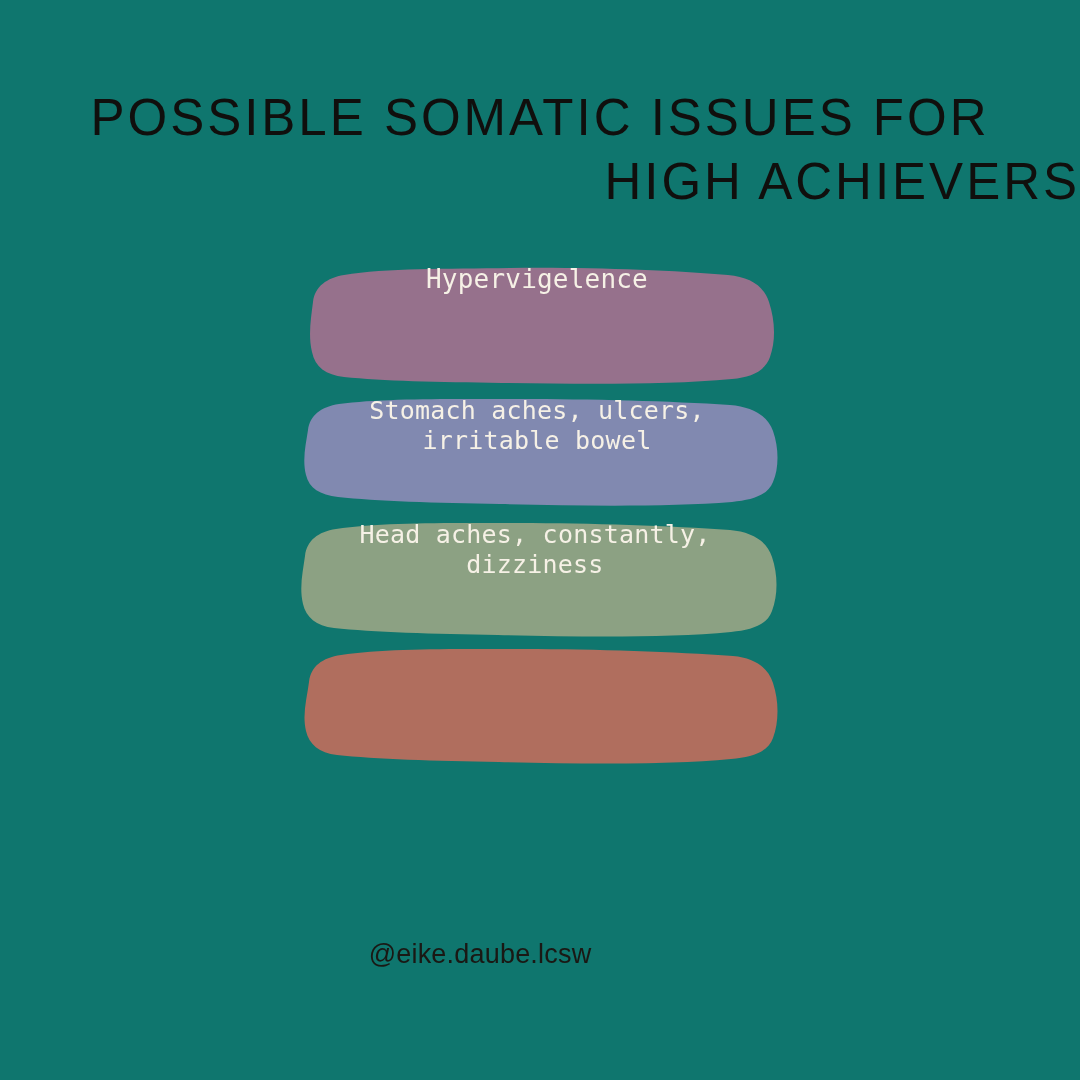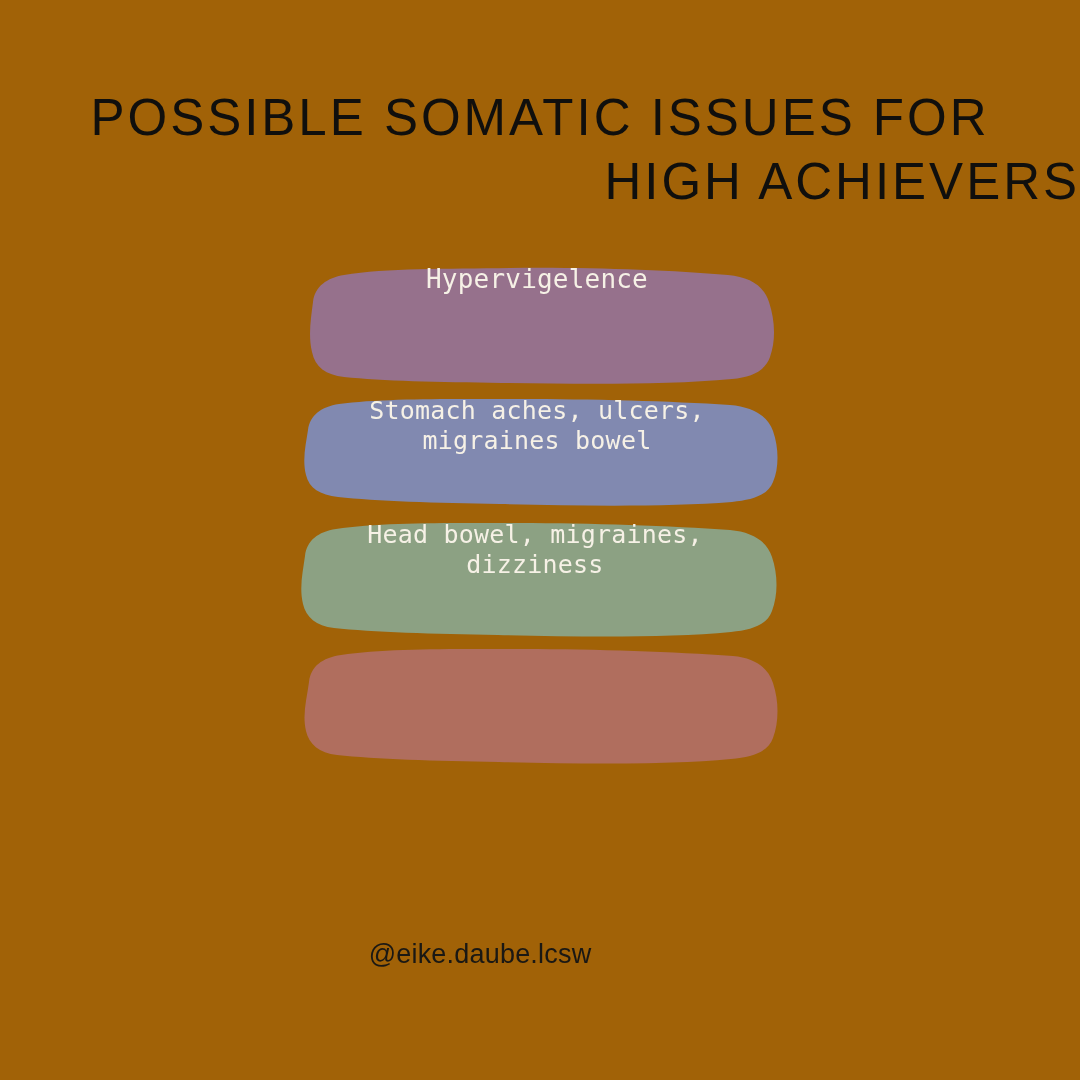--- a/index.html
+++ b/index.html
@@ -98,21 +98,21 @@
     text-align: center;
     font-family: "Liberation Sans", sans-serif;
     font-size: 27px;
     letter-spacing: 0.2px;
     color: #1A1814;
   }
 </style>
 </head>
 <body style="background: rgb(253, 249, 242);">
 
-<div id="page-root" style="background: #a16207;">
+<div id="page-root" style="background: #0f766e;">
 
   <div class="title-block">
     <span class="title-line" style="color: rgb(16, 15, 13);">POSSIBLE SOMATIC ISSUES FOR</span>
     <span class="title-line" style="color: rgb(16, 15, 13); text-align: right;">HIGH ACHIEVERS</span>
   </div>
 
   <div class="banner-stack">
 
     <div class="banner" id="banner-0">
       <svg class="banner-shape" viewBox="0 0 482 122" preserveAspectRatio="none">
@@ -125,31 +125,31 @@
     </div>
 
     <div class="banner" id="banner-1">
       <svg class="banner-shape" viewBox="0 0 490 110" preserveAspectRatio="none">
         <path d="M16,34 C18,19 29,11 47,8 C92,2 158,3 226,3 C300,3 378,5 438,9
                  C461,11 476,20 481,35 C487,52 487,72 481,86 C476,99 461,104 440,106
                  C376,111 290,110 208,108 C144,107 84,105 46,101 C28,99 17,92 14,79
                  C10,63 14,48 16,34 Z" fill="#8189B0"></path>
       </svg>
       <span class="banner-label" style="color: rgb(246, 241, 230);">Stomach aches, ulcers,
-migraines bowel</span>
+irritable bowel</span>
     </div>
 
     <div class="banner" id="banner-2">
       <svg class="banner-shape" viewBox="0 0 490 117" preserveAspectRatio="none">
         <path d="M15,36 C17,20 28,12 46,9 C92,2 160,3 228,3 C302,3 380,6 440,10
                  C462,12 477,21 482,37 C488,55 488,75 482,91 C477,105 462,110 441,112
                  C378,118 290,117 208,115 C144,114 82,112 44,108 C26,106 16,97 13,84
                  C9,67 13,51 15,36 Z" fill="#8CA183"></path>
       </svg>
-      <span class="banner-label" style="color: rgb(246, 241, 230);">Head bowel, migraines,
+      <span class="banner-label" style="color: rgb(246, 241, 230);">Head aches, constantly,
 dizziness</span>
     </div>
 
     <div class="banner" id="banner-3">
       <svg class="banner-shape" viewBox="0 0 489 118" preserveAspectRatio="none">
         <path d="M16,36 C18,20 29,12 48,9 C94,2 162,3 230,3 C304,3 382,6 440,10
                  C461,12 475,21 480,37 C486,55 486,76 480,92 C475,106 460,111 438,113
                  C374,119 288,118 206,116 C142,115 82,113 44,109 C26,107 16,98 13,85
                  C9,68 14,52 16,36 Z" fill="#B06E5E"></path>
       </svg>

